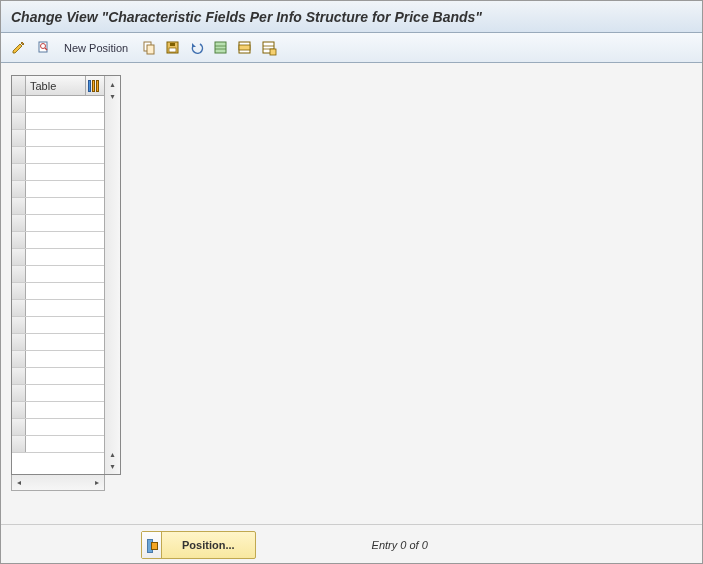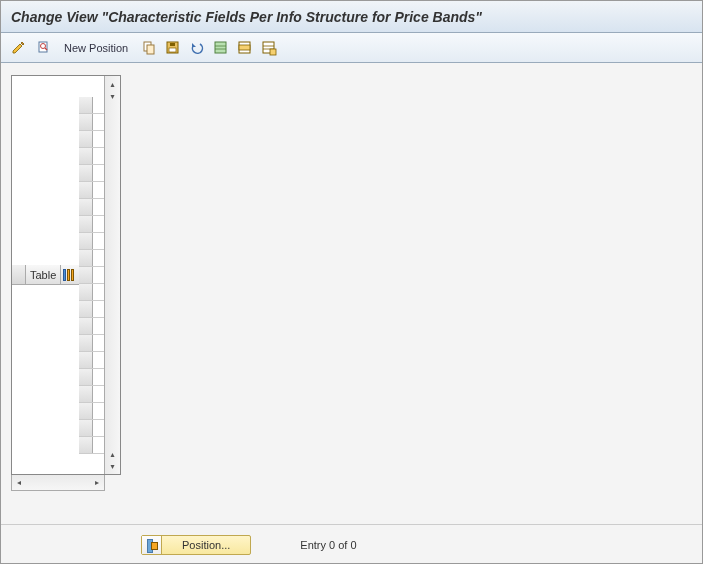--- a/index.html
+++ b/index.html
@@ -75,21 +75,21 @@
       top: 12px;
       width: 110px;
       height: 400px;
       border: 1px solid #888;
       background: #fff;
       display: flex;
     }
     .table-area {
       flex: 1;
       display: flex;
-      align-items: center;
+      flex-direction: column;
     }
     .table-header-row {
       display: flex;
       height: 20px;
       background: linear-gradient(to bottom, #f8f8f8, #e0e0e0);
       border-bottom: 1px solid #aaa;
     }
     .row-selector-header {
       width: 14px;
       border-right: 1px solid #aaa;
@@ -194,22 +194,23 @@
       gap: 6px;
       padding-left: 140px;
       background: #f4f4f4;
     }
     .position-btn {
       display: flex;
       align-items: center;
       background: linear-gradient(to bottom, #fff5c8, #f8e8a0);
       border: 1px solid #c0a850;
       border-radius: 2px;
-      height: 20px;
+      height: 28px;
       cursor: pointer;
+      font-weight: bold;
     }
     .position-icon-box {
       width: 20px;
       height: 100%;
       border-right: 1px solid #c0a850;
       display: flex;
       align-items: center;
       justify-content: center;
       background: linear-gradient(to bottom, #fdfdfd, #eee);
     }
@@ -233,23 +234,24 @@
       width: 5px; height: 6px;
       background: #f5a623;
       border: 0.5px solid #805500;
     }
     .position-label {
       padding: 0 20px;
       font-size: 11px;
       color: #333;
     }
     .entry-status {
-      margin-left: 43px;
+      margin-left: 110px;
       font-size: 11px;
       color: #333;
+      font-style: italic;
     }
     svg { display: block; }
   </style>
 </head>
 <body>
 
 <div class="header">
   <span class="header-title">Change View "Characteristic Fields Per Info Structure for Price Bands"</span>
 </div>
 

